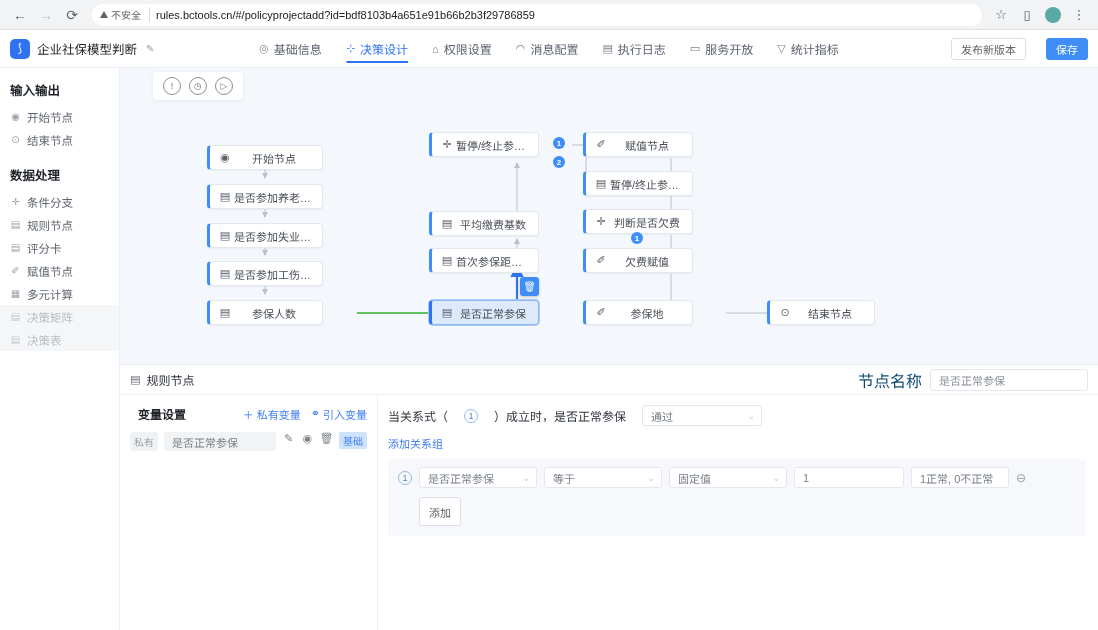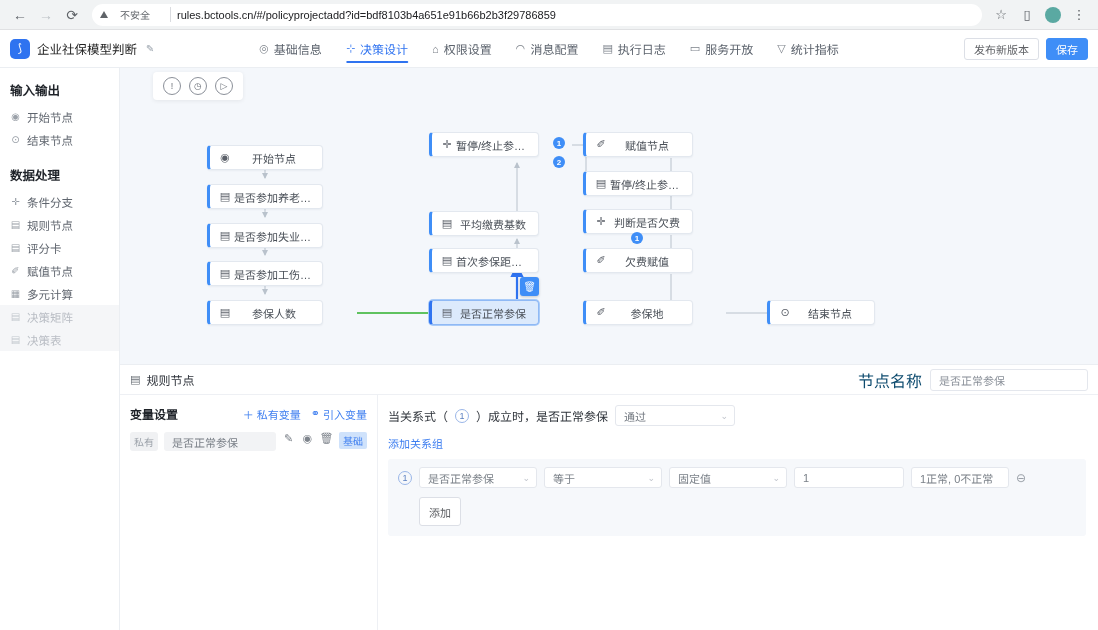--- a/index.html
+++ b/index.html
@@ -39,24 +39,24 @@
     background: #ffffff;
     border-radius: 11px;
     display: flex;
     align-items: center;
     padding: 0 8px;
     margin: 0 6px;
     gap: 6px;
     min-width: 0;
   }
   .security-chip {
-    display: flex; align-items: center; gap: 12px;
+    display: flex; align-items: center; gap: 3px;
     color: #5f6368; font-size: 10px;
     flex: 0 0 auto;
-    padding-right: 20px;
+    padding-right: 8px;
     border-right: 1px solid #dadce0;
     text-align: center;
   }
   .security-chip .warn-tri {
     width: 0; height: 0;
     border-left: 4px solid transparent;
     border-right: 4px solid transparent;
     border-bottom: 7px solid #5f6368;
     position: relative;
   }
@@ -122,21 +122,21 @@
   .tab.active { color: #2f73f0; }
   .tab.active::after {
     content: "";
     position: absolute;
     left: 0; right: 0; bottom: 4px;
     height: 2px;
     background: #2f73f0;
     border-radius: 1px;
   }
 
-  .header-actions { margin-left: auto; display: flex; align-items: center; gap: 7px; }
+  .header-actions { margin-left: auto; display: flex; align-items: center; gap: 20px; }
   .btn {
     height: 22px;
     padding: 0 9px;
     border-radius: 3px;
     font-size: 11px;
     display: inline-flex;
     align-items: center;
     justify-content: center;
     white-space: nowrap;
   }
@@ -287,21 +287,21 @@
     padding: 0 8px;
   }
 
   .panel-body { flex: 1 1 auto; display: flex; min-height: 0; }
   .panel-left {
     width: 258px; flex: 0 0 258px;
     border-right: 1px solid #eef0f4;
     padding: 10px 10px 0 10px;
   }
   .pl-head { display: flex; align-items: center; margin-bottom: 10px; }
-  .pl-title { font-size: 12px; font-weight: bold; color: #1f2329; }
+  .pl-title { font-size: 12px; font-weight: bold; color: #1f2329; margin-left: 8px; }
   .pl-actions { margin-left: auto; display: flex; align-items: center; gap: 10px; }
   .link-act { font-size: 11px; color: #3f7ff0; display: inline-flex; align-items: center; gap: 3px; }
 
   .var-row { display: flex; align-items: flex-start; gap: 6px; }
   .var-tag {
     width: 28px; height: 19px;
     background: #f0f1f3;
     border-radius: 3px;
     font-size: 10px;
     color: #9aa0a8;
@@ -323,21 +323,21 @@
   .var-badge {
     background: #cfe2fb;
     color: #3f7ff0;
     font-size: 10px;
     border-radius: 2px;
     padding: 1px 4px;
     white-space: nowrap;
   }
 
   .panel-right { flex: 1 1 auto; padding: 10px 12px 0 10px; min-width: 0; }
-  .rel-line { display: flex; align-items: center; gap: 7px; font-size: 12px; color: #2f343b; }
+  .rel-line { display: flex; align-items: center; gap: 16px; font-size: 12px; color: #2f343b; }
   .rel-num {
     width: 14px; height: 14px;
     border-radius: 50%;
     border: 1px solid #9ab6e8;
     color: #5a7fc0;
     font-size: 9px;
     display: inline-flex; align-items: center; justify-content: center;
   }
   .sel-box {
     width: 120px; height: 21px;

